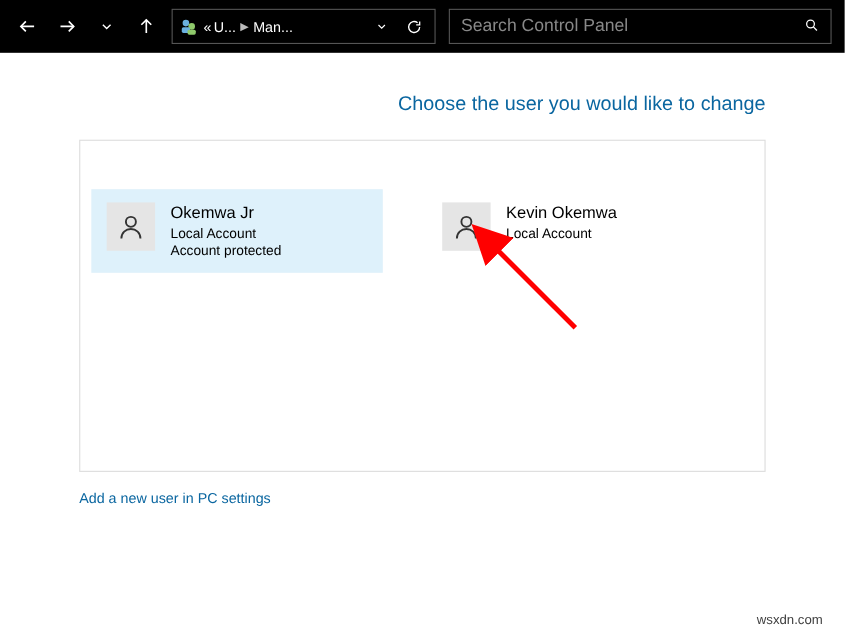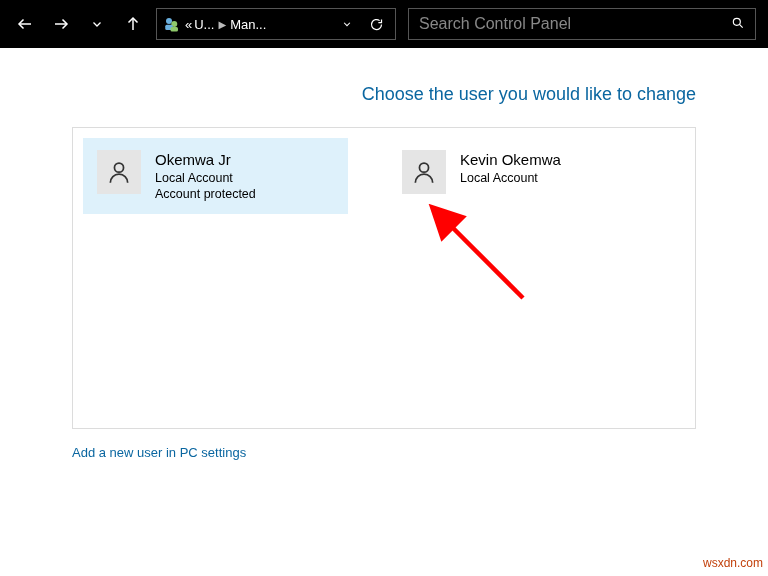--- a/index.html
+++ b/index.html
@@ -36,42 +36,42 @@
     .search-glass { color: #fff; font-size: 13px; }
 
     
     .content { padding: 36px 72px 0 72px; }
     .heading { color: #0a66a0; font-size: 18px; font-weight: 400; margin-bottom: 22px; text-align: right; }
     .users-box {
       border: 1px solid #dcdcdc; width: 624px; height: 302px; padding: 10px;
       display: flex; gap: 40px; align-items: flex-start; position: relative;
     }
     .user-card {
-      display: flex; gap: 14px; padding: 12px 14px; width: 265px; cursor: pointer;
+      display: flex; gap: 14px; padding: 12px 14px; width: 265px; cursor: pointer; margin-top: 34px;
     }
     .user-card.selected { background: #def1fb; }
     .avatar {
       width: 44px; height: 44px; background: #e5e5e5; display: flex;
       align-items: center; justify-content: center; flex-shrink: 0;
     }
     .avatar svg { width: 26px; height: 26px; }
     .user-info { display: flex; flex-direction: column; line-height: 1.3; }
     .user-name { font-size: 15px; color: #000; }
     .user-meta { font-size: 12.5px; color: #000000; }
     .add-link { color: #0a66a0; font-size: 13px; margin-top: 16px; cursor: pointer; display: inline-block; }
 
     
     .arrow-anno {
       position: absolute; left: 350px; top: 70px; width: 110px; height: 110px;
       pointer-events: none;
     }
 
     
     .watermark {
-      position: absolute; bottom: 6px; right: 5px; font-size: 12px; color: #c2410c;
+      position: absolute; bottom: 6px; right: 20px; font-size: 12px; color: #404040;
     }
   </style>
 </head>
 <body>
 
 <div class="nav">
   <div class="nav-btn">
     <svg width="18" height="18" viewBox="0 0 24 24" fill="none" stroke="white" stroke-width="2">
         <line x1="20" y1="12" x2="4" y2="12"></line>
         <polyline points="10,6 4,12 10,18"></polyline>

